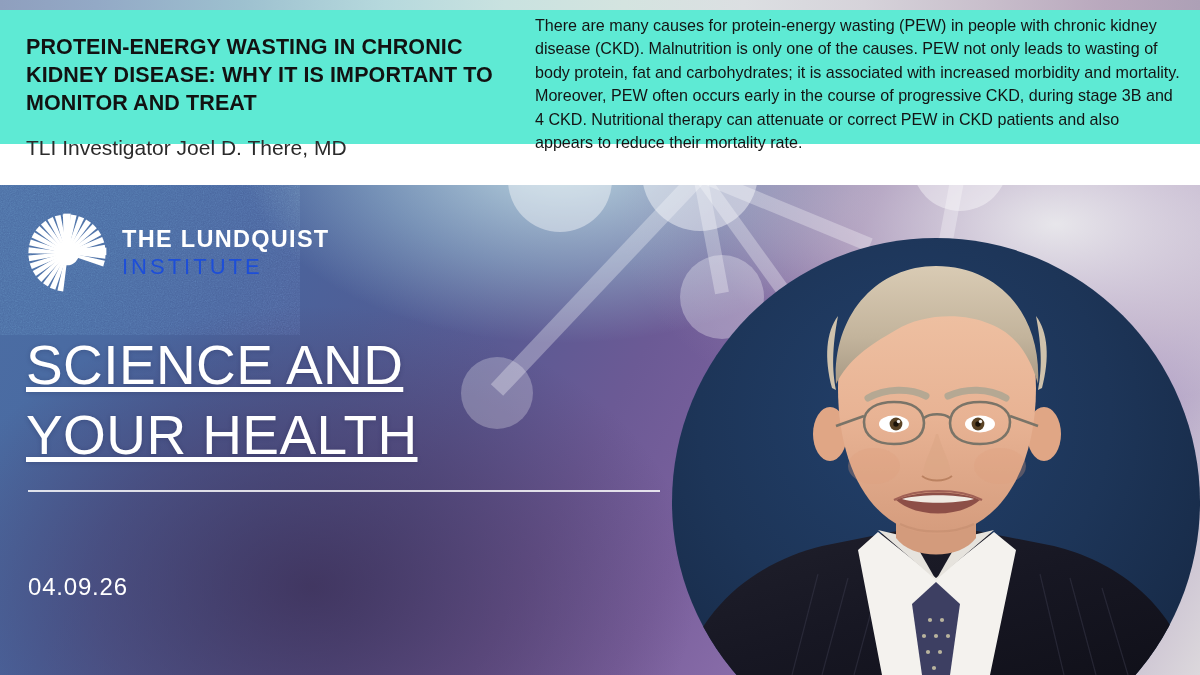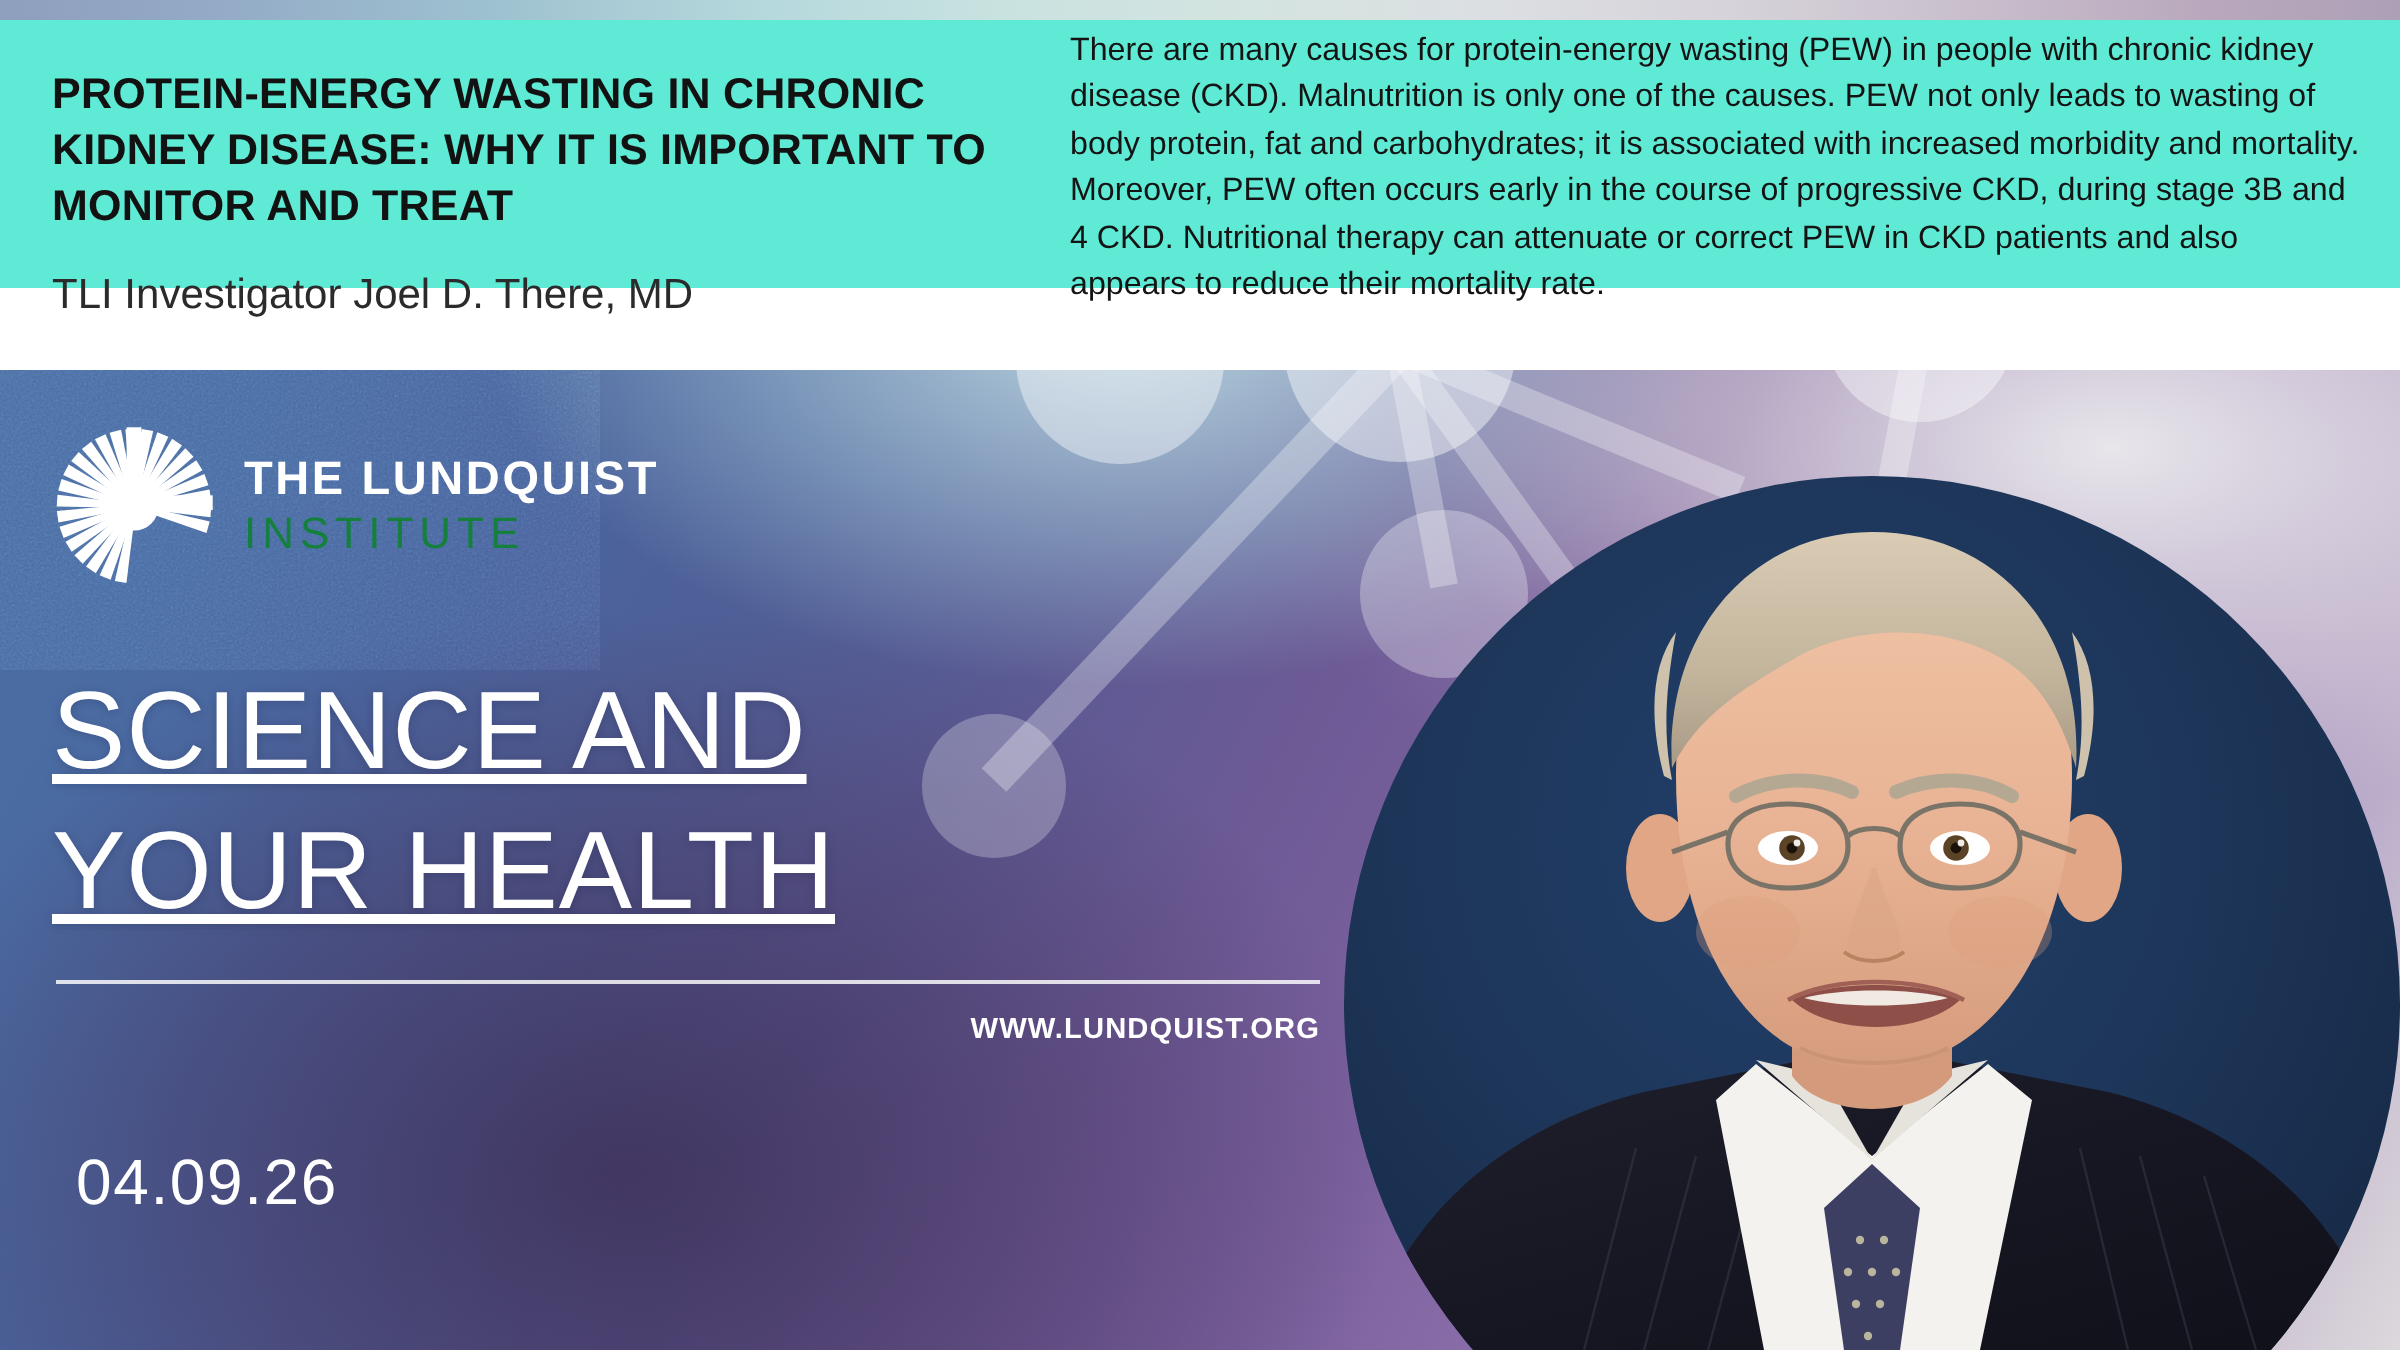--- a/index.html
+++ b/index.html
@@ -93,21 +93,21 @@
     display:flex; align-items:center; gap:14px;
   }
   .logo-mark { width:82px; height:82px; flex:none; }
   .logo-type { padding-top:2px; }
   .logo-line1 {
     font-size:23.5px; font-weight:bold; letter-spacing:1.3px;
     color:#ffffff; line-height:1.0;
   }
   .logo-line2 {
     font-size:22px; font-weight:300; letter-spacing:3.0px;
-    color:#15803d; line-height:1.12; margin-top:4px;
+    color:#1d4ed8; line-height:1.12; margin-top:4px;
   }
 
   .headline {
     position:absolute; left:26px; top:148px; width:660px;
     color:#ffffff;
   }
   .headline .l1, .headline .l2 {
     font-size:55px; font-weight:300; letter-spacing:0.4px;
     line-height:1.17; text-transform:uppercase;
     text-shadow:0 1px 5px rgba(25,25,60,0.22);
@@ -122,23 +122,22 @@
 
   .url {
     position:absolute; left:0; top:322px; width:660px;
     text-align:right;
     font-size:14.6px; font-weight:bold; letter-spacing:0.55px;
     color:#ffffff;
   }
 
   .date {
     position:absolute; left:28px; top:388px;
-    font-size:32px; font-weight:300; letter-spacing:0.8px;
+    font-size:24px; font-weight:300; letter-spacing:0.8px;
     color:#ffffff;
-    margin-left:10px;
   }
 </style>
 </head>
 <body>
 
 <div id="slide">
 
   <div class="top-strip"></div>
 
   <div class="header-panel">
@@ -388,18 +387,17 @@
       </div>
     </div>
 
     <div class="headline">
       <div class="l1">SCIENCE AND</div>
       <div class="l2">YOUR HEALTH</div>
     </div>
 
     <div class="rule"></div>
 
-    <div class="url">WWW.LUNDQUIST.ORG</div>
 
     <div class="date">04.09.26</div>
   </div>
 
 </div>
 
 </body></html>

